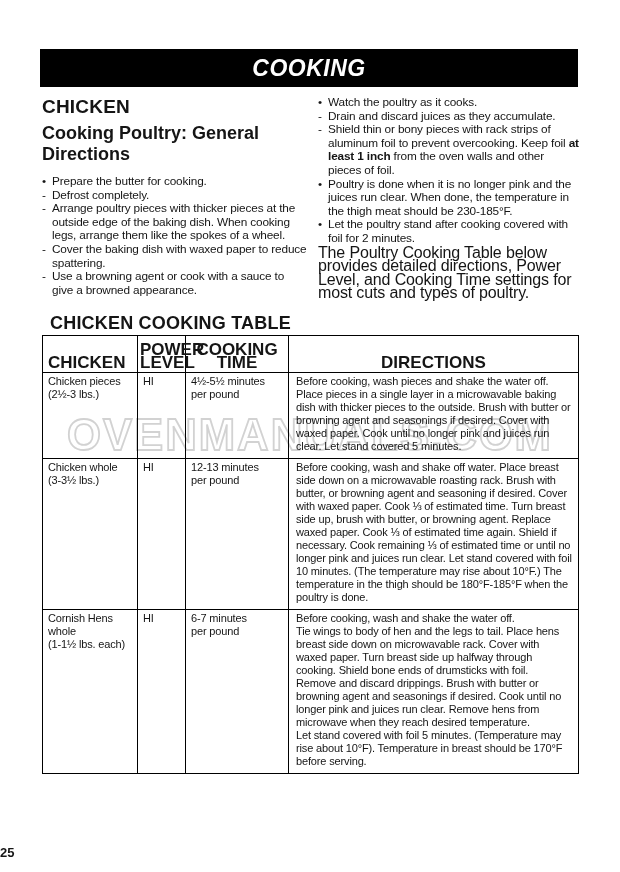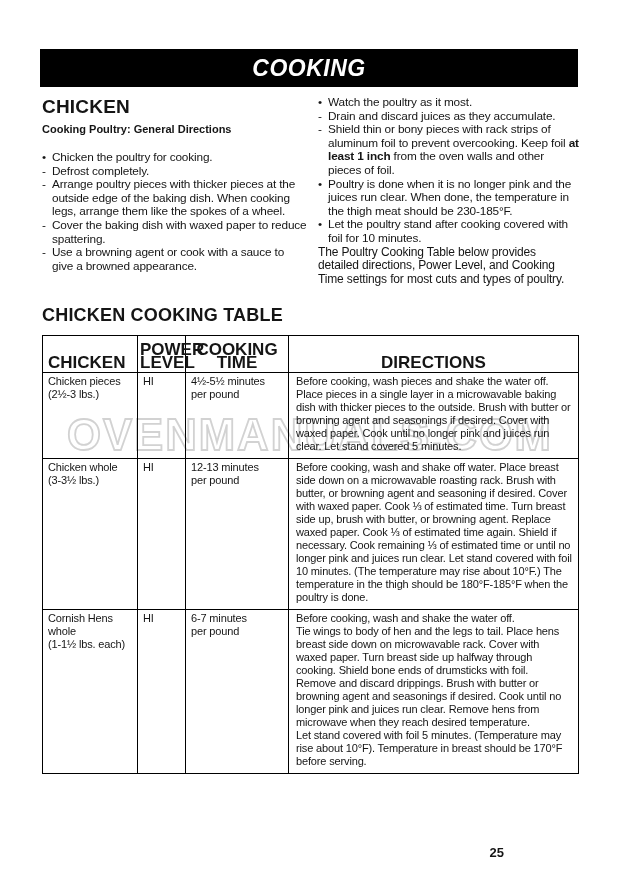--- a/index.html
+++ b/index.html
@@ -34,35 +34,35 @@
     display: flex;
   }
   .col-left  { width: 266px; margin-right: 10px; }
   .col-right { width: 261px; }
 
   .chicken-heading {
     font-size: 19px; font-weight: bold; margin: 0 0 5px 0;
     letter-spacing: 0.2px;
   }
   .sub-heading {
-    font-size: 11px; font-weight: bold; margin: 0 0 16px 0;
+    font-size: 18px; font-weight: bold; margin: 0 0 10px 0;
   }
   .item {
     display: flex;
     font-size: 11.8px; line-height: 13.6px; letter-spacing: -0.15px;
   }
   .item .marker { flex: none; width: 10px; }
   .item .text   { flex: 1; }
   .closing {
-    margin: 0; font-size: 12px; line-height: 13.6px; letter-spacing: -0.15px;
+    margin: 0; font-size: 16px; line-height: 13.6px; letter-spacing: -0.15px;
   }
 
   .table-heading {
     position: absolute; left: 42px; top: 305px;
-    font-size: 18px; font-weight: bold; margin: 0; letter-spacing: 0.2px;
+    font-size: 18px; font-weight: bold; margin: 8px; letter-spacing: 0.2px;
   }
 
   table.cooking-table {
     position: absolute; left: 42px; top: 335px;
     width: 536px;
     border-collapse: collapse; table-layout: fixed;
     background: transparent;
   }
   .cooking-table th, .cooking-table td {
     border: 1.5px solid #000000;
@@ -81,21 +81,21 @@
     padding: 2px 5px 5px 5px;
     white-space: pre-line;
     background: transparent;
   }
   .cooking-table td.power { }
   .cooking-table td.directions { padding: 2px 6px 5px 7px; }
   .cooking-table th.h-header { height: 30px; }
 
   .page-number {
     position: absolute; left: 0; top: 845px; width: 504px;
-    text-align: right; font-weight: bold; font-size: 13px;
+    text-align: left; font-weight: bold; font-size: 13px;
   }
 </style>
 </head>
 <body>
 
 <div class="page">
 
   <svg class="watermark-svg" width="620" height="70" viewBox="0 0 620 70" xmlns="http://www.w3.org/2000/svg">
     <text x="310" y="52" text-anchor="middle" font-family="Liberation Sans, sans-serif" font-size="44" font-weight="bold" letter-spacing="2" textLength="486" lengthAdjust="spacingAndGlyphs" fill="none" stroke="#d2d2d2" stroke-width="1.8">OVENMANUALS.COM</text>
   </svg>
@@ -107,21 +107,21 @@
     </div>
 
     <div class="intro">
 
       <div class="col-left">
         <h1 class="chicken-heading">CHICKEN</h1>
         <h2 class="sub-heading">Cooking Poultry: General Directions</h2>
 
         <div class="item">
           <span class="marker">•</span>
-          <span class="text">Chicken the poultry for cooking.</span>
+          <span class="text">Prepare the butter for cooking.</span>
         </div>
         <div class="item">
           <span class="marker">-</span>
           <span class="text">Defrost completely.</span>
         </div>
         <div class="item">
           <span class="marker">-</span>
           <span class="text">Arrange poultry pieces with thicker pieces at the outside edge of the baking dish. When cooking legs, arrange them like the spokes of a wheel.</span>
         </div>
         <div class="item">
@@ -130,37 +130,37 @@
         </div>
         <div class="item">
           <span class="marker">-</span>
           <span class="text">Use a browning agent or cook with a sauce to give a browned appearance.</span>
         </div>
       </div>
 
       <div class="col-right">
         <div class="item">
           <span class="marker">•</span>
-          <span class="text">Watch the poultry as it most.</span>
+          <span class="text">Watch the poultry as it cooks.</span>
         </div>
         <div class="item">
           <span class="marker">-</span>
           <span class="text">Drain and discard juices as they accumulate.</span>
         </div>
         <div class="item">
           <span class="marker">-</span>
           <span class="text"><span>Shield thin or bony pieces with rack strips of aluminum foil to prevent overcooking. Keep foil </span><b>at least 1 inch</b><span> from the oven walls and other pieces of foil.</span></span>
         </div>
         <div class="item">
           <span class="marker">•</span>
           <span class="text">Poultry is done when it is no longer pink and the juices run clear. When done, the temperature in the thigh meat should be 230-185°F.</span>
         </div>
         <div class="item">
           <span class="marker">•</span>
-          <span class="text">Let the poultry stand after cooking covered with foil for 10 minutes.</span>
+          <span class="text">Let the poultry stand after cooking covered with foil for 2 minutes.</span>
         </div>
         <p class="closing">The Poultry Cooking Table below provides detailed directions, Power Level, and Cooking Time settings for most cuts and types of poultry.</p>
       </div>
 
     </div>
 
     <h2 class="table-heading">CHICKEN COOKING TABLE</h2>
 
     <table class="cooking-table">
       <colgroup>

